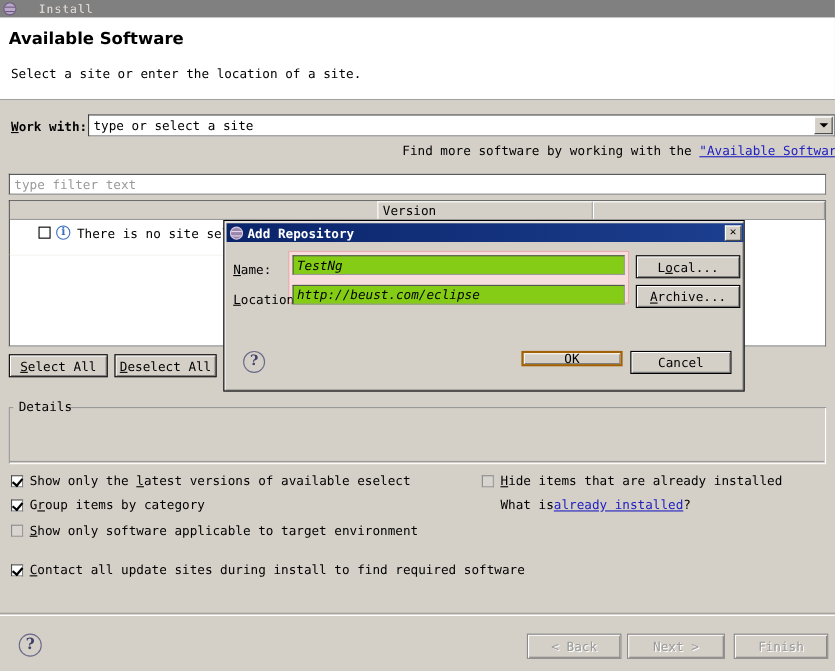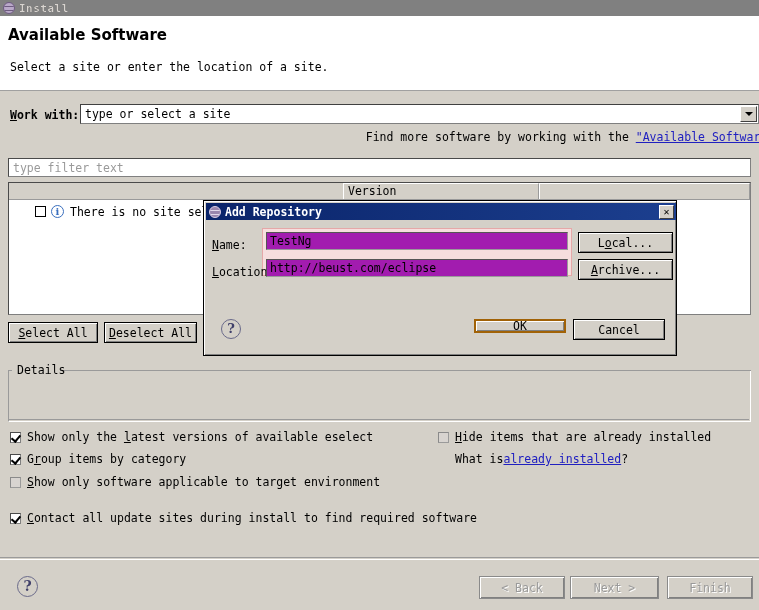--- a/index.html
+++ b/index.html
@@ -29,21 +29,21 @@
     display: flex;
     align-items: center;
     padding-left: 3px;
     box-sizing: border-box;
   }
   .win-title-text {
     color: #d8d4d0;
     font-size: 11px;
     font-weight: bold;
     letter-spacing: 0.5px;
-    margin-left: 4px;
+    margin-left: 20px;
     text-shadow: 0 0 0 #000;
   }
   .globe-icon {
     width: 12px; height: 12px;
     border-radius: 50%;
     background: #b9a8c8;
     border: 1px solid #6d5a80;
     box-sizing: border-box;
     position: relative;
     overflow: hidden;
@@ -432,32 +432,33 @@
     box-sizing: border-box;
   }
   .dlg-lbl {
     position: absolute;
     font-size: 11.5px;
     color: #000;
     white-space: nowrap;
   }
   .dlg-input {
     position: absolute;
-    background: #a21caf;
+    background: #84cc16;
     border: 1px solid #9a9a9a;
     border-top-color: #555;
     border-left-color: #555;
     box-sizing: border-box;
     display: flex;
     align-items: center;
     font-size: 11.5px;
     color: #000;
     padding-left: 3px;
     white-space: nowrap;
     overflow: hidden;
+    font-style: italic;
   }
   .dlg-btn { position: absolute; }
   .b-local   { left: 374px; top: 31px; width: 95px; height: 21px; }
   .b-archive { left: 374px; top: 58px; width: 95px; height: 21px; }
   .b-ok      { left: 270px; top: 118px; width: 92px; height: 14px; border: 2px solid #a16207; }
   .b-cancel  { left: 369px; top: 118px; width: 92px; height: 21px; }
   .dlg-help {
     position: absolute;
     left: 17px; top: 118px;
     width: 20px; height: 20px;

